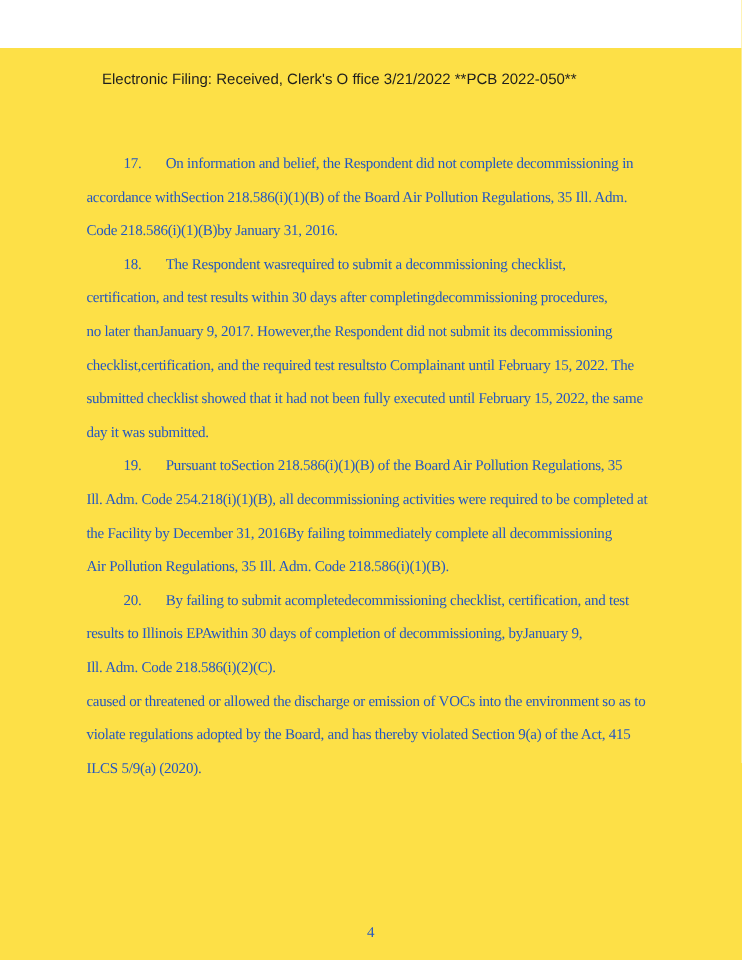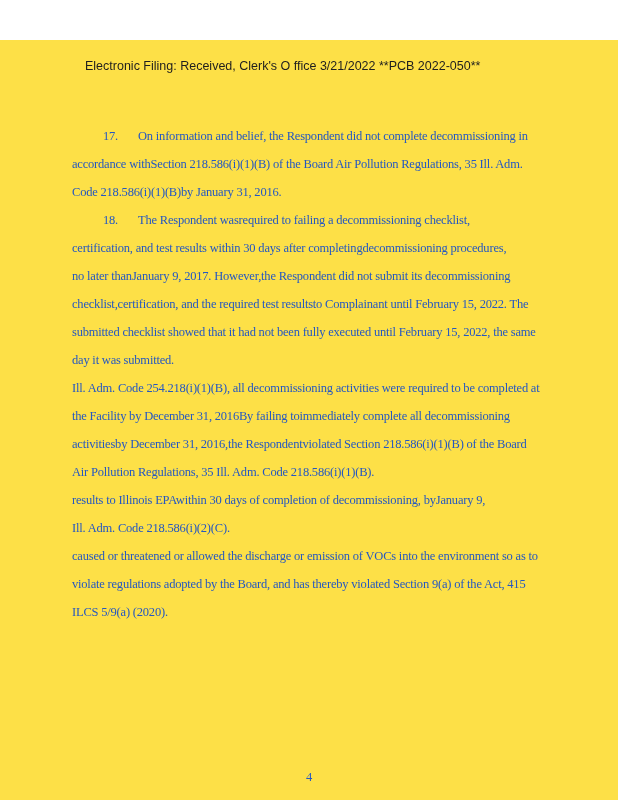--- a/index.html
+++ b/index.html
@@ -49,30 +49,31 @@
 </head>
 <body>
 
 <div class="page" style="background: #fde047; margin-top: 40px;">
   <div class="header" style="color: rgb(30, 30, 30);">Electronic Filing: Received, Clerk's O ffice 3/21/2022 **PCB 2022-050**</div>
 
   <div class="content" id="content" style="color: rgb(36, 87, 194);">
       <div class="line indent"><span>17.</span><span class="tab"></span><span>On information and belief, the Respondent did not complete decommissioning in</span></div>
       <div class="line">accordance withSection 218.586(i)(1)(B) of the Board Air Pollution Regulations, 35 Ill. Adm.</div>
       <div class="line">Code 218.586(i)(1)(B)by January 31, 2016.</div>
-      <div class="line indent"><span>18.</span><span class="tab"></span><span>The Respondent wasrequired to failing a decommissioning checklist,</span></div>
+      <div class="line indent"><span>18.</span><span class="tab"></span><span>The Respondent wasrequired to submit a decommissioning checklist,</span></div>
       <div class="line">certification, and test results within 30 days after completingdecommissioning procedures,</div>
       <div class="line">no later thanJanuary 9, 2017.  However,the Respondent did not submit its decommissioning</div>
       <div class="line">checklist,certification, and the required test resultsto Complainant until February 15, 2022.  The</div>
       <div class="line">submitted checklist showed that it had not been fully executed until February 15, 2022, the same</div>
       <div class="line">day it was submitted.</div>
+      <div class="line indent"><span>19.</span><span class="tab"></span><span>Pursuant toSection 218.586(i)(1)(B) of the Board Air Pollution Regulations, 35</span></div>
       <div class="line">Ill. Adm. Code 254.218(i)(1)(B), all decommissioning activities were required to be completed at</div>
       <div class="line">the Facility by December 31, 2016By failing toimmediately complete all decommissioning</div>
-      <div class="line">activitiesby December 31, 2016,the Respondentviolated Section 218.586(i)(1)(B) of the Board</div>
       <div class="line">Air Pollution Regulations, 35 Ill. Adm. Code 218.586(i)(1)(B).</div>
+      <div class="line indent"><span>20.</span><span class="tab"></span><span>By failing to submit acompletedecommissioning checklist, certification, and test</span></div>
       <div class="line">results to Illinois EPAwithin 30 days of completion of decommissioning, byJanuary 9,</div>
       <div class="line">Ill. Adm. Code 218.586(i)(2)(C).</div>
       <div class="line">caused or threatened or allowed the discharge or emission of VOCs into the environment so as to</div>
       <div class="line">violate regulations adopted by the Board, and has thereby violated Section 9(a) of the Act, 415</div>
       <div class="line">ILCS 5/9(a) (2020).</div>
     </div>
 
   <div class="pagenum" style="color: rgb(36, 87, 194);">4</div>
 </div>
 

